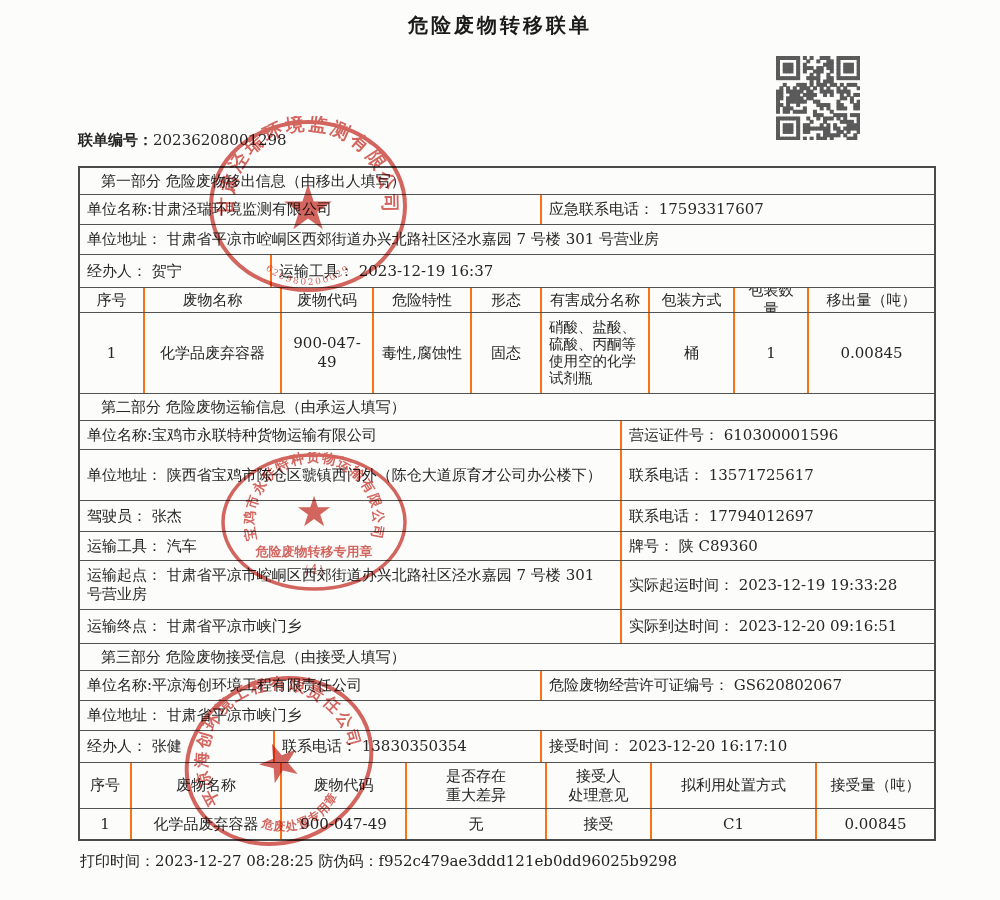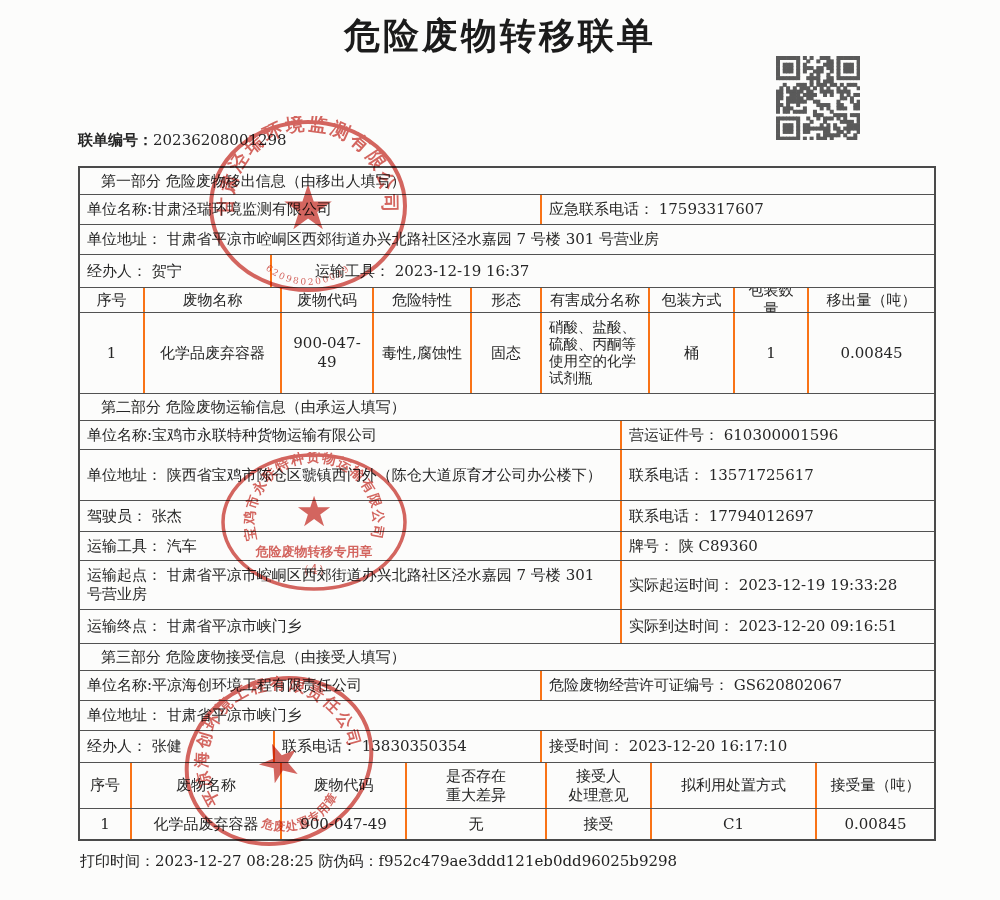--- a/index.html
+++ b/index.html
@@ -4,40 +4,40 @@
 <style>
   html,body{margin:0;padding:0;}
   body{
     width:1000px;height:900px;position:relative;overflow:hidden;
     background:#fcfcfb;color:#262626;
     font-family:"DejaVu Serif","Liberation Serif",serif;
     font-size:15px;
   }
   .page-title{
     position:absolute;top:12px;left:0;width:1000px;text-align:center;
-    font-size:36px;font-weight:bold;letter-spacing:3px;margin:0;color:#1b1b1b;
+    font-size:20px;font-weight:bold;letter-spacing:3px;margin:0;color:#1b1b1b;
   }
   .qr{position:absolute;left:776px;top:56px;width:84px;height:84px;}
   .manifest{position:absolute;left:78px;top:131px;font-size:15px;}
   .manifest .lbl{font-weight:bold;}
   .doc-table{
     position:absolute;left:78px;top:166px;width:854px;
     border:2px solid #4a4a4a;box-sizing:content-box;background:transparent;
   }
   .row{display:grid;border-bottom:1px solid #525252;}
   .row:last-child{border-bottom:none;}
   .c{border-right:2px solid #f97316;padding:2px 7px;display:flex;align-items:center;box-sizing:border-box;overflow:hidden;line-height:1.25;}
   .c:last-child{border-right:none;}
   .c .t{width:100%;}
   .tc .t{text-align:center;}
   .sec-h{font-weight:normal;padding-left:21px;}
   .pre{white-space:pre-line;}
   .small{font-size:14.5px;line-height:1.18;}
   .g2a{grid-template-columns:462px 392px;}
-  .g3a{grid-template-columns:192px 270px 392px;gap:36px;}
+  .g3a{grid-template-columns:192px 270px 392px;}
   .g2b{grid-template-columns:542px 312px;}
   .g3b{grid-template-columns:195px 267px 392px;}
   .w1{grid-template-columns:65px 137px 92px 98px 70px 108px 85px 74px 125px;}
   .w3{grid-template-columns:52px 150px 125px 140px 105px 165px 117px;}
   .footer{position:absolute;left:80px;top:852px;font-size:15px;color:#222;}
   .stamp{position:absolute;pointer-events:none;opacity:0.76;mix-blend-mode:multiply;}
   #stamp1{left:206px;top:116px;}
   #stamp2{left:219px;top:452px;}
   #stamp3{left:181px;top:676px;transform:rotate(-22deg);}
   svg text{font-family:"DejaVu Serif","Liberation Serif",serif;}

